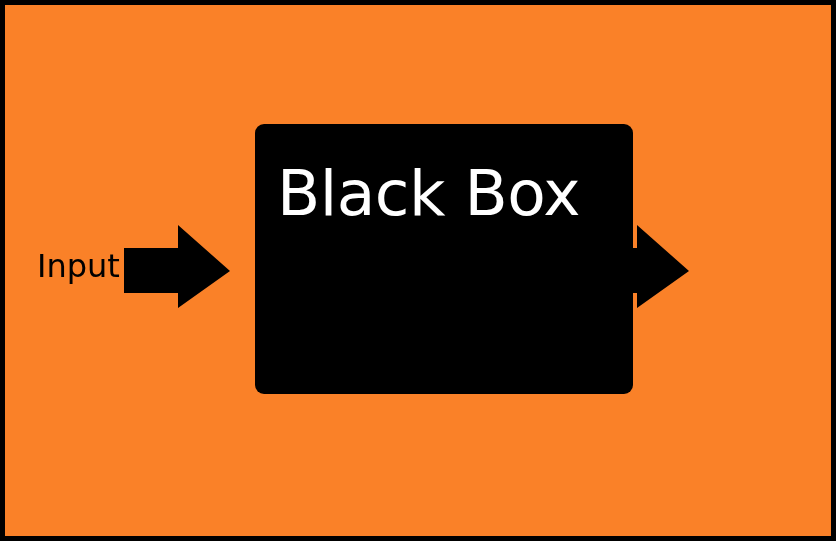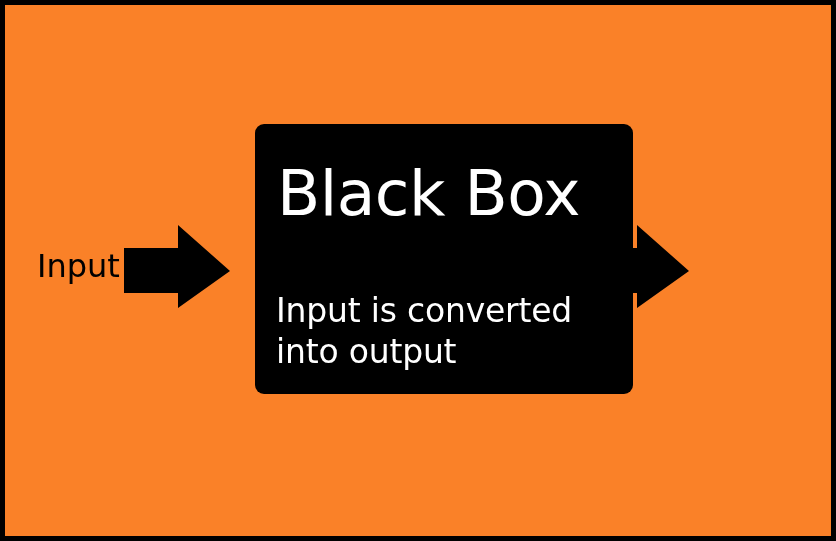--- a/index.html
+++ b/index.html
@@ -98,24 +98,20 @@
   <div class="side-label" id="label-input">Input</div>
 
   <div class="arrow" id="arrow-input">
     <svg width="106" height="83" viewBox="0 0 106 83" xmlns="http://www.w3.org/2000/svg">
       <polygon points="0,23 54,23 54,0 106,46 54,83 54,68 0,68" fill="#000000"></polygon>
     </svg>
   </div>
 
   <div id="black-box">
     <div id="black-box-title">Black Box</div>
-    <div id="black-box-body">
-      <span class="body-line">Input is converted</span>
-      <span class="body-line">into output</span>
-    </div>
   </div>
 
   <div class="arrow" id="arrow-output">
     <svg width="104" height="83" viewBox="0 0 104 83" xmlns="http://www.w3.org/2000/svg">
       <polygon points="0,23 52,23 52,0 104,46 52,83 52,68 0,68" fill="#000000"></polygon>
     </svg>
   </div>
 
 
 </div>

